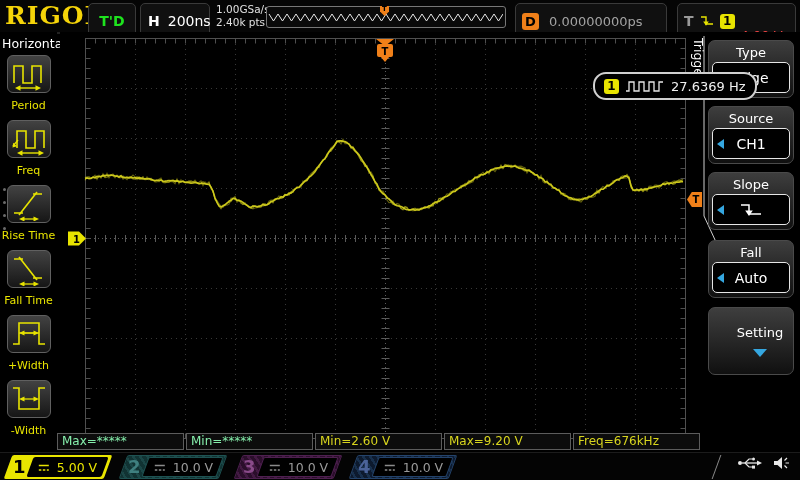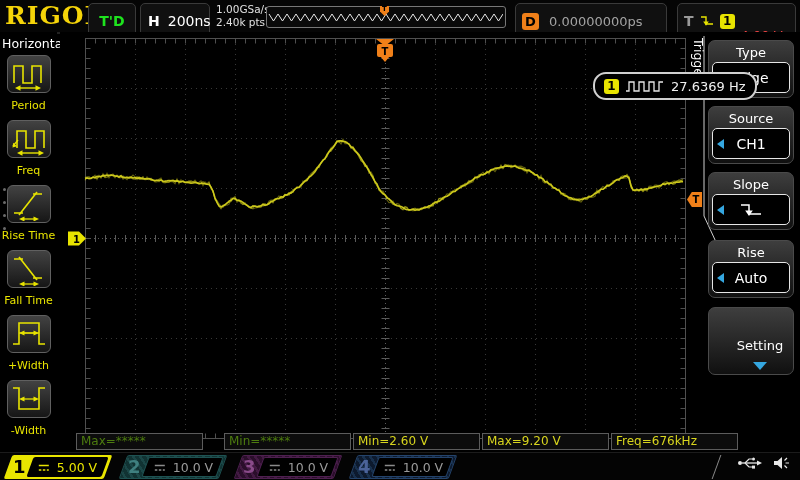--- a/index.html
+++ b/index.html
@@ -53,28 +53,28 @@
   .right-bar{position:absolute;left:690px;top:32px;width:110px;height:419px;background:#000;}
   .trigger-tab{position:absolute;left:1px;top:6px;color:#fff;font-size:12.5px;writing-mode:vertical-rl;}
   .tab-line{position:absolute;left:13px;top:4px;}
   .menu-item{position:absolute;left:18px;width:86px;background:linear-gradient(#3e3e3e,#101010);
              border:1px solid #4a4a4a;border-radius:7px;padding:2px 3px 4px;box-sizing:border-box;}
   .menu-title{color:#fff;font-size:13px;text-align:center;height:19px;line-height:19px;}
   .menu-value{position:relative;background:#000;border:1px solid #e6e6e6;border-radius:5px;height:29px;
               display:flex;align-items:center;justify-content:center;color:#fff;font-size:14px;}
   .tri-left{position:absolute;left:4px;top:50%;margin-top:-5px;width:0;height:0;
             border-top:5px solid transparent;border-bottom:5px solid transparent;border-right:7px solid #35a7e0;}
-  .menu-setting{height:68px;display:flex;flex-direction:column;align-items:center;justify-content:flex-end;gap:7px;padding-left:21px;}
+  .menu-setting{height:68px;display:flex;flex-direction:column;align-items:center;justify-content:center;gap:7px;padding-left:21px;}
   .tri-down{width:0;height:0;border-left:7px solid transparent;border-right:7px solid transparent;
             border-top:8px solid #35a7e0;}
   
   .meas-row{position:absolute;left:57px;top:433px;display:flex;gap:2px;z-index:3;}
   .meas-cell{width:127px;height:17px;background:#0c0c0c;border:1px solid #5c5c5c;box-sizing:border-box;
              font-size:12px;line-height:15px;padding-left:4px;white-space:nowrap;overflow:hidden;}
-  .meas-blue{color:#4d7c0f;margin-left:19px;}
+  .meas-blue{color:#86efac;}
   .meas-yellow{color:#d8d51e;}
   
   .bottom-bar{position:absolute;left:0;top:452px;width:800px;height:28px;background:#040404;border-top:1px solid #1c1c1c;}
   .ch-tab{position:absolute;top:2px;height:24px;width:112px;}
   .ch-bg{position:absolute;left:6px;right:6px;top:0;bottom:0;transform:skewX(-20deg);border-radius:2px;}
   .ch1 .ch-bg{background:#e9e500;}
   .ch2 .ch-bg{background:repeating-linear-gradient(45deg,#113333 0 3px,#1b4747 3px 5px);border:1px solid #1e5252;}
   .ch3 .ch-bg{background:repeating-linear-gradient(45deg,#2b0e2b 0 3px,#431a43 3px 5px);border:1px solid #4e2050;}
   .ch4 .ch-bg{background:repeating-linear-gradient(45deg,#0d1a2e 0 3px,#18304d 3px 5px);border:1px solid #24436b;}
   .ch-num{position:absolute;left:11px;top:1px;font-size:18px;font-weight:bold;}
@@ -590,21 +590,21 @@
       <div class="menu-value">
         <span class="tri-left"></span>
         <svg width="26" height="17" viewBox="0 0 26 17">
           <path d="M3,4 H11 V13 H23" fill="none" stroke="#fff" stroke-width="1.5"></path>
           <polygon points="7.2,9.5 14.8,9.5 11,15" fill="#fff"></polygon>
         </svg>
       </div>
     </div>
 
     <div class="menu-item" style="top:208px">
-      <div class="menu-title">Rise</div>
+      <div class="menu-title">Fall</div>
       <div class="menu-value">
         <span class="tri-left"></span>
         <span>Auto</span>
       </div>
     </div>
 
     <div class="menu-item menu-setting" style="top:275px">
       <div class="menu-title">Setting</div>
       <div class="tri-down"></div>
     </div>

